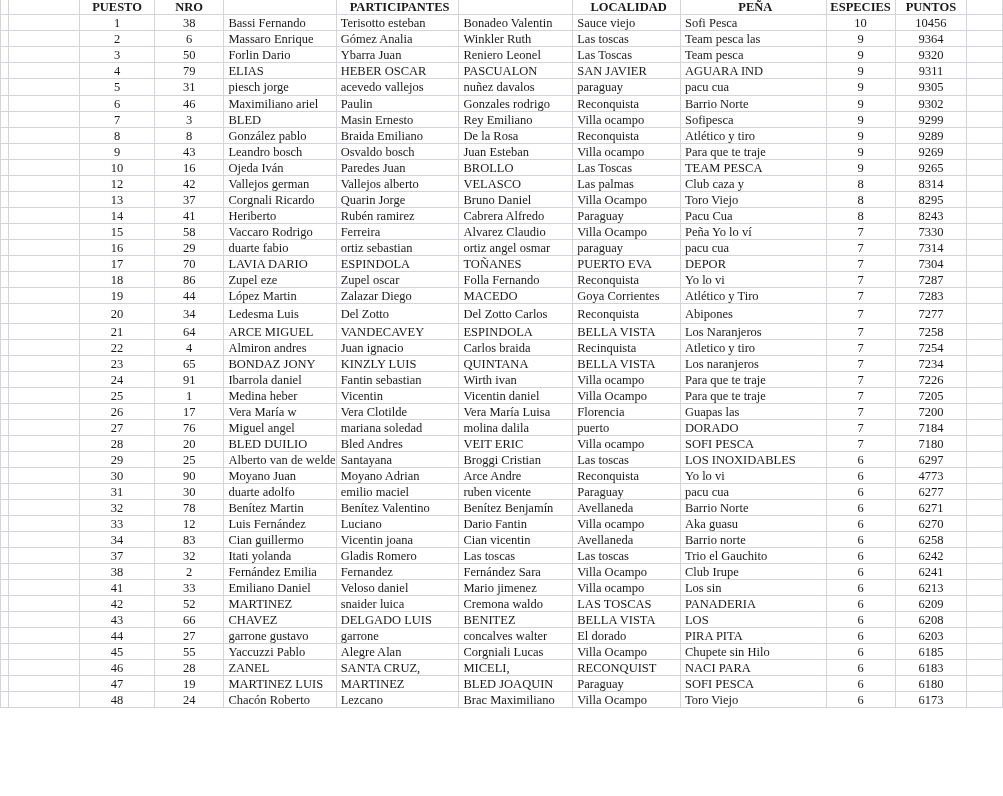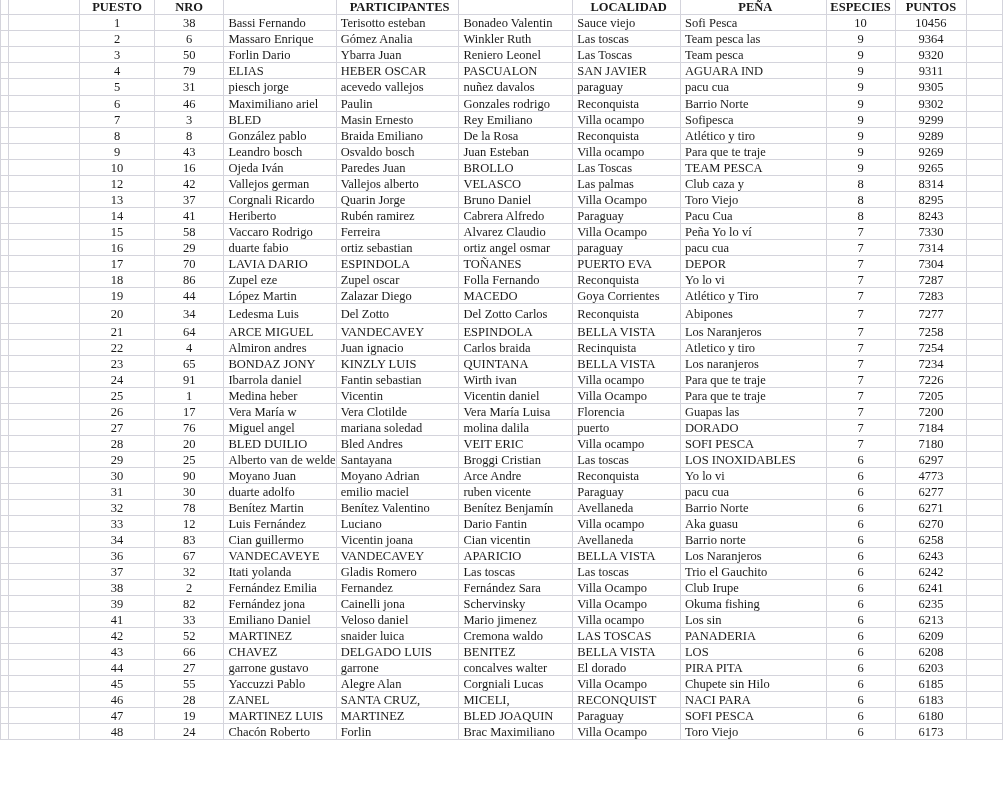--- a/index.html
+++ b/index.html
@@ -507,34 +507,20 @@
         <td>Cian vicentin</td>
         <td>Avellaneda</td>
         <td>Barrio norte</td>
         <td class="c">6</td>
         <td class="c">6258</td>
         <td></td>
       </tr>
       <tr>
         <td></td>
         <td></td>
-        <td class="c">36</td>
-        <td class="c">67</td>
-        <td>VANDECAVEYE</td>
-        <td>VANDECAVEY</td>
-        <td>APARICIO</td>
-        <td>BELLA VISTA</td>
-        <td>Los Naranjeros</td>
-        <td class="c">6</td>
-        <td class="c">6243</td>
-        <td></td>
-      </tr>
-      <tr>
-        <td></td>
-        <td></td>
         <td class="c">37</td>
         <td class="c">32</td>
         <td>Itati yolanda</td>
         <td>Gladis Romero</td>
         <td>Las toscas</td>
         <td>Las toscas</td>
         <td>Trio el Gauchito</td>
         <td class="c">6</td>
         <td class="c">6242</td>
         <td></td>
@@ -549,34 +535,20 @@
         <td>Fernández Sara</td>
         <td>Villa Ocampo</td>
         <td>Club Irupe</td>
         <td class="c">6</td>
         <td class="c">6241</td>
         <td></td>
       </tr>
       <tr>
         <td></td>
         <td></td>
-        <td class="c">39</td>
-        <td class="c">82</td>
-        <td>Fernández jona</td>
-        <td>Cainelli jona</td>
-        <td>Schervinsky</td>
-        <td>Villa Ocampo</td>
-        <td>Okuma fishing</td>
-        <td class="c">6</td>
-        <td class="c">6235</td>
-        <td></td>
-      </tr>
-      <tr>
-        <td></td>
-        <td></td>
         <td class="c">41</td>
         <td class="c">33</td>
         <td>Emiliano Daniel</td>
         <td>Veloso daniel</td>
         <td>Mario jimenez</td>
         <td>Villa ocampo</td>
         <td>Los sin</td>
         <td class="c">6</td>
         <td class="c">6213</td>
         <td></td>
@@ -664,21 +636,21 @@
         <td class="c">6</td>
         <td class="c">6180</td>
         <td></td>
       </tr>
       <tr>
         <td></td>
         <td></td>
         <td class="c">48</td>
         <td class="c">24</td>
         <td>Chacón Roberto</td>
-        <td>Forlin</td>
+        <td>Lezcano</td>
         <td>Brac Maximiliano</td>
         <td>Villa Ocampo</td>
         <td>Toro Viejo</td>
         <td class="c">6</td>
         <td class="c">6173</td>
         <td></td>
       </tr>
     </tbody>
 </table>
 

